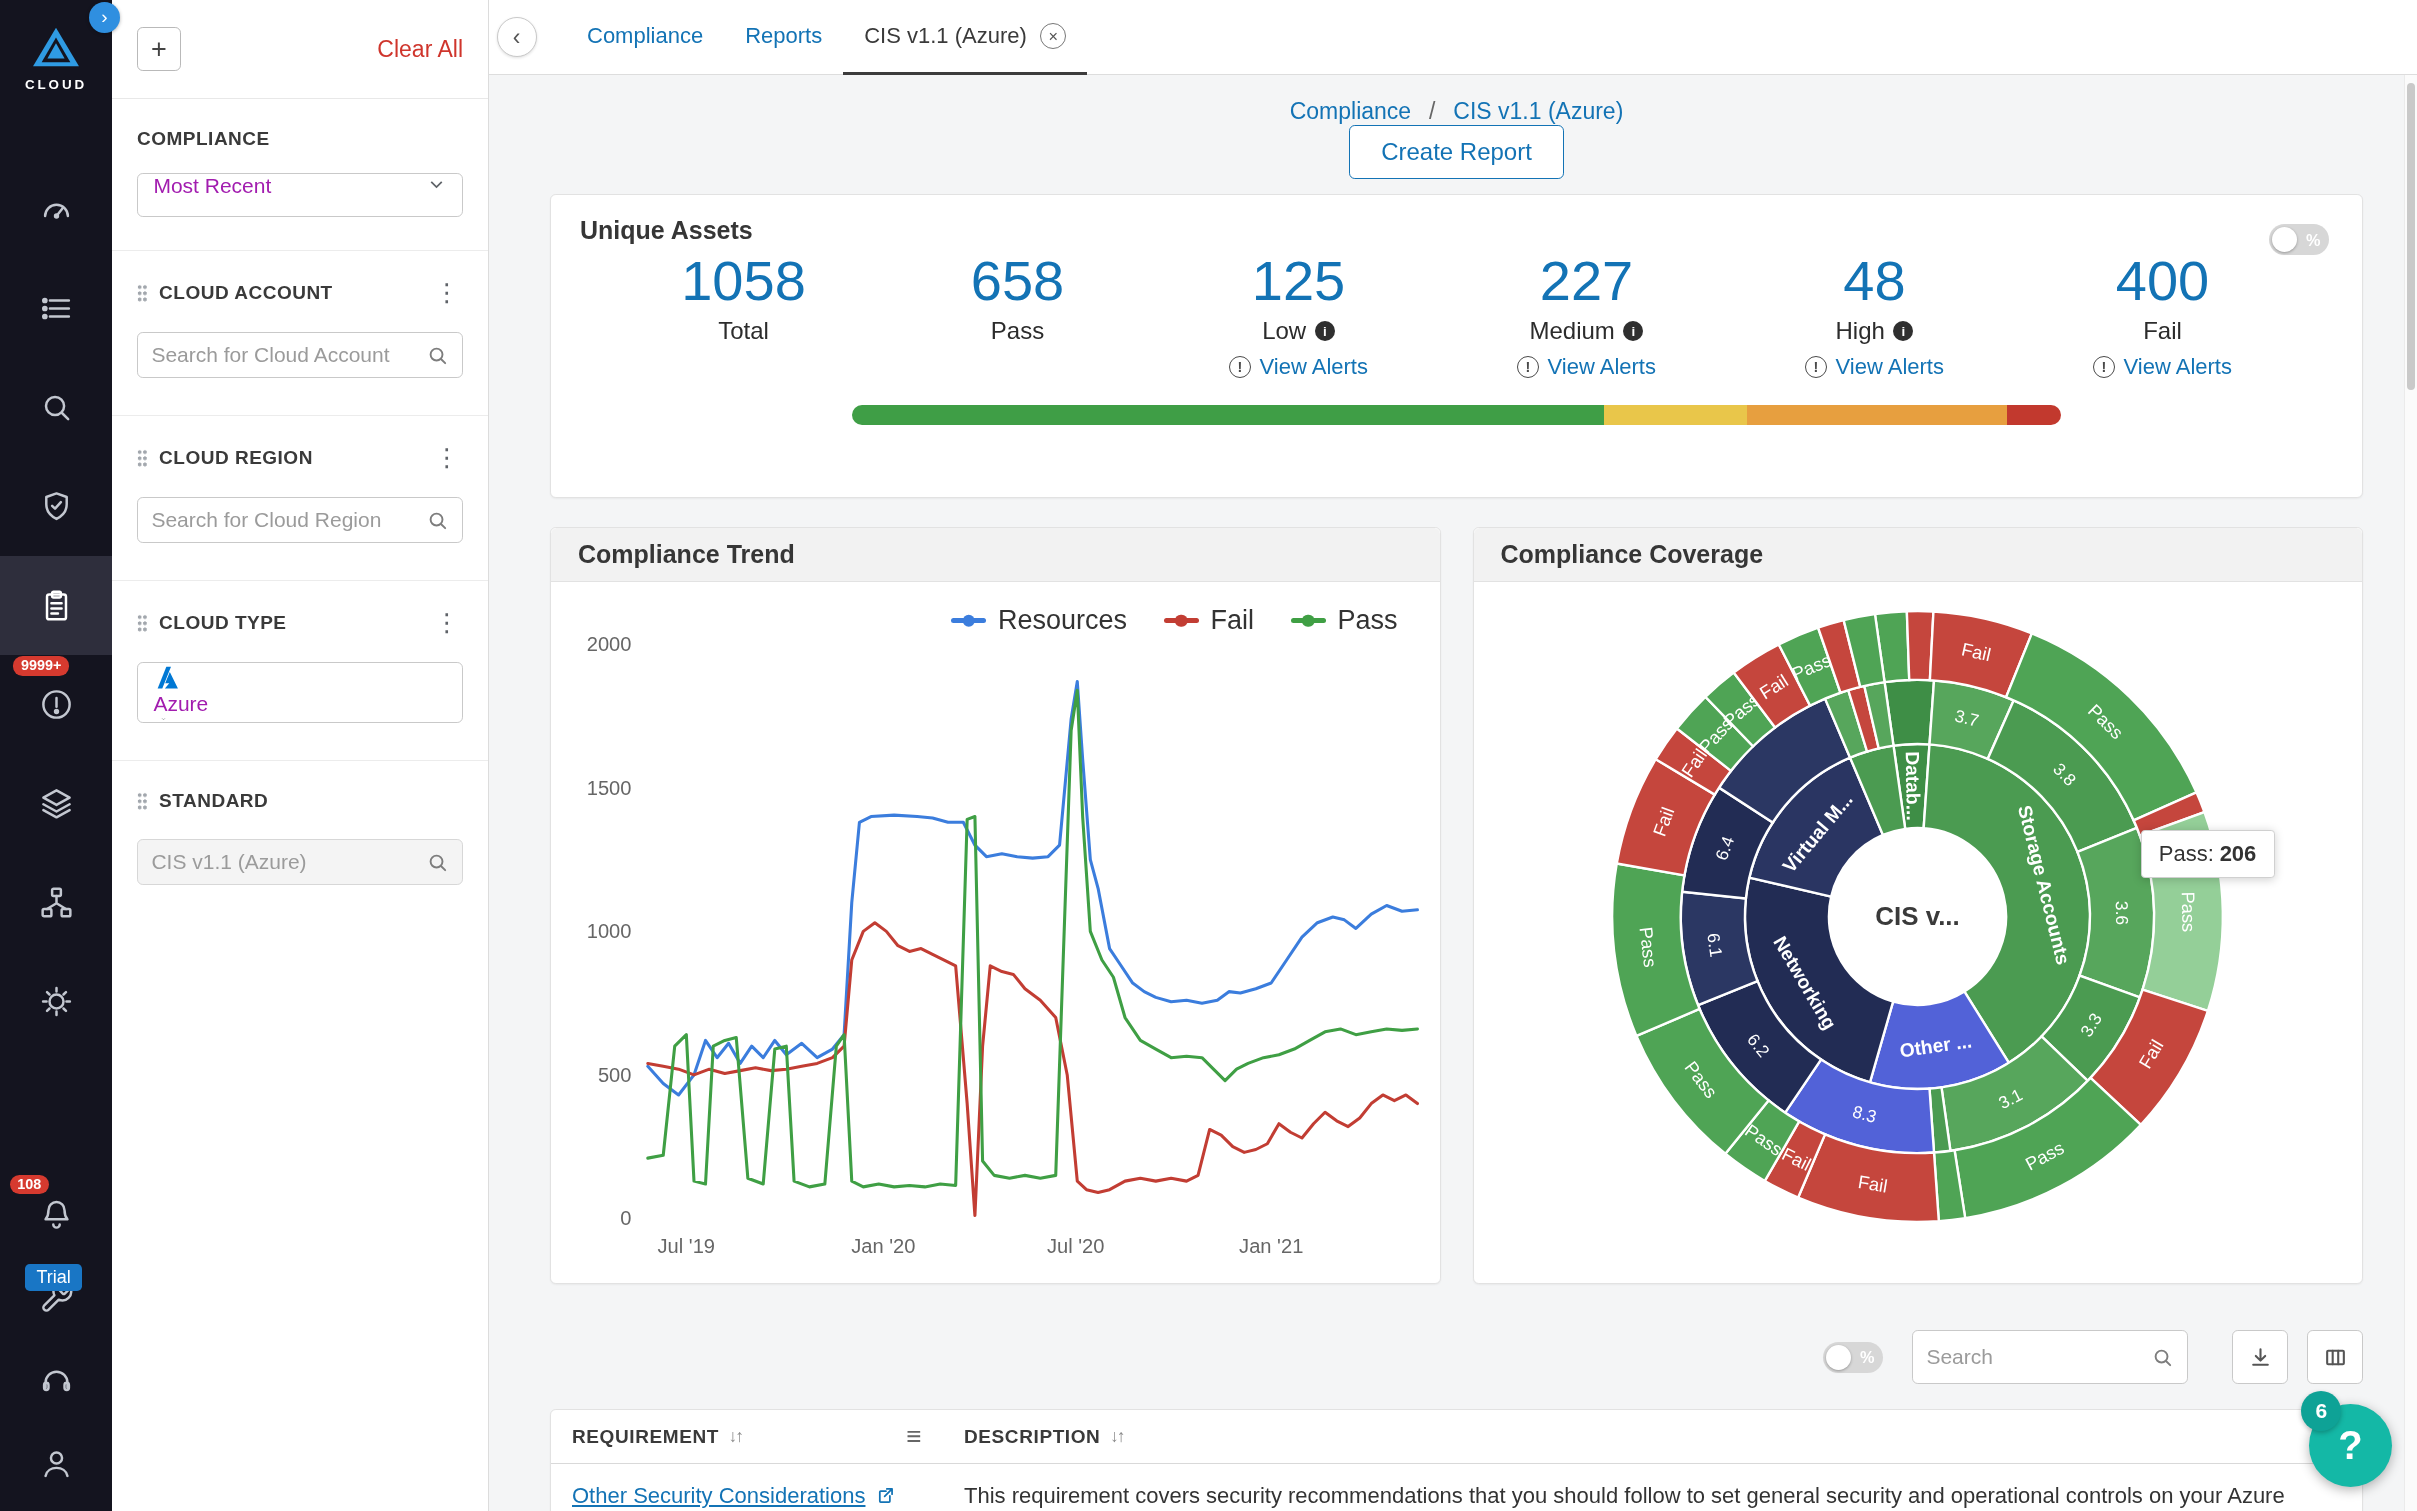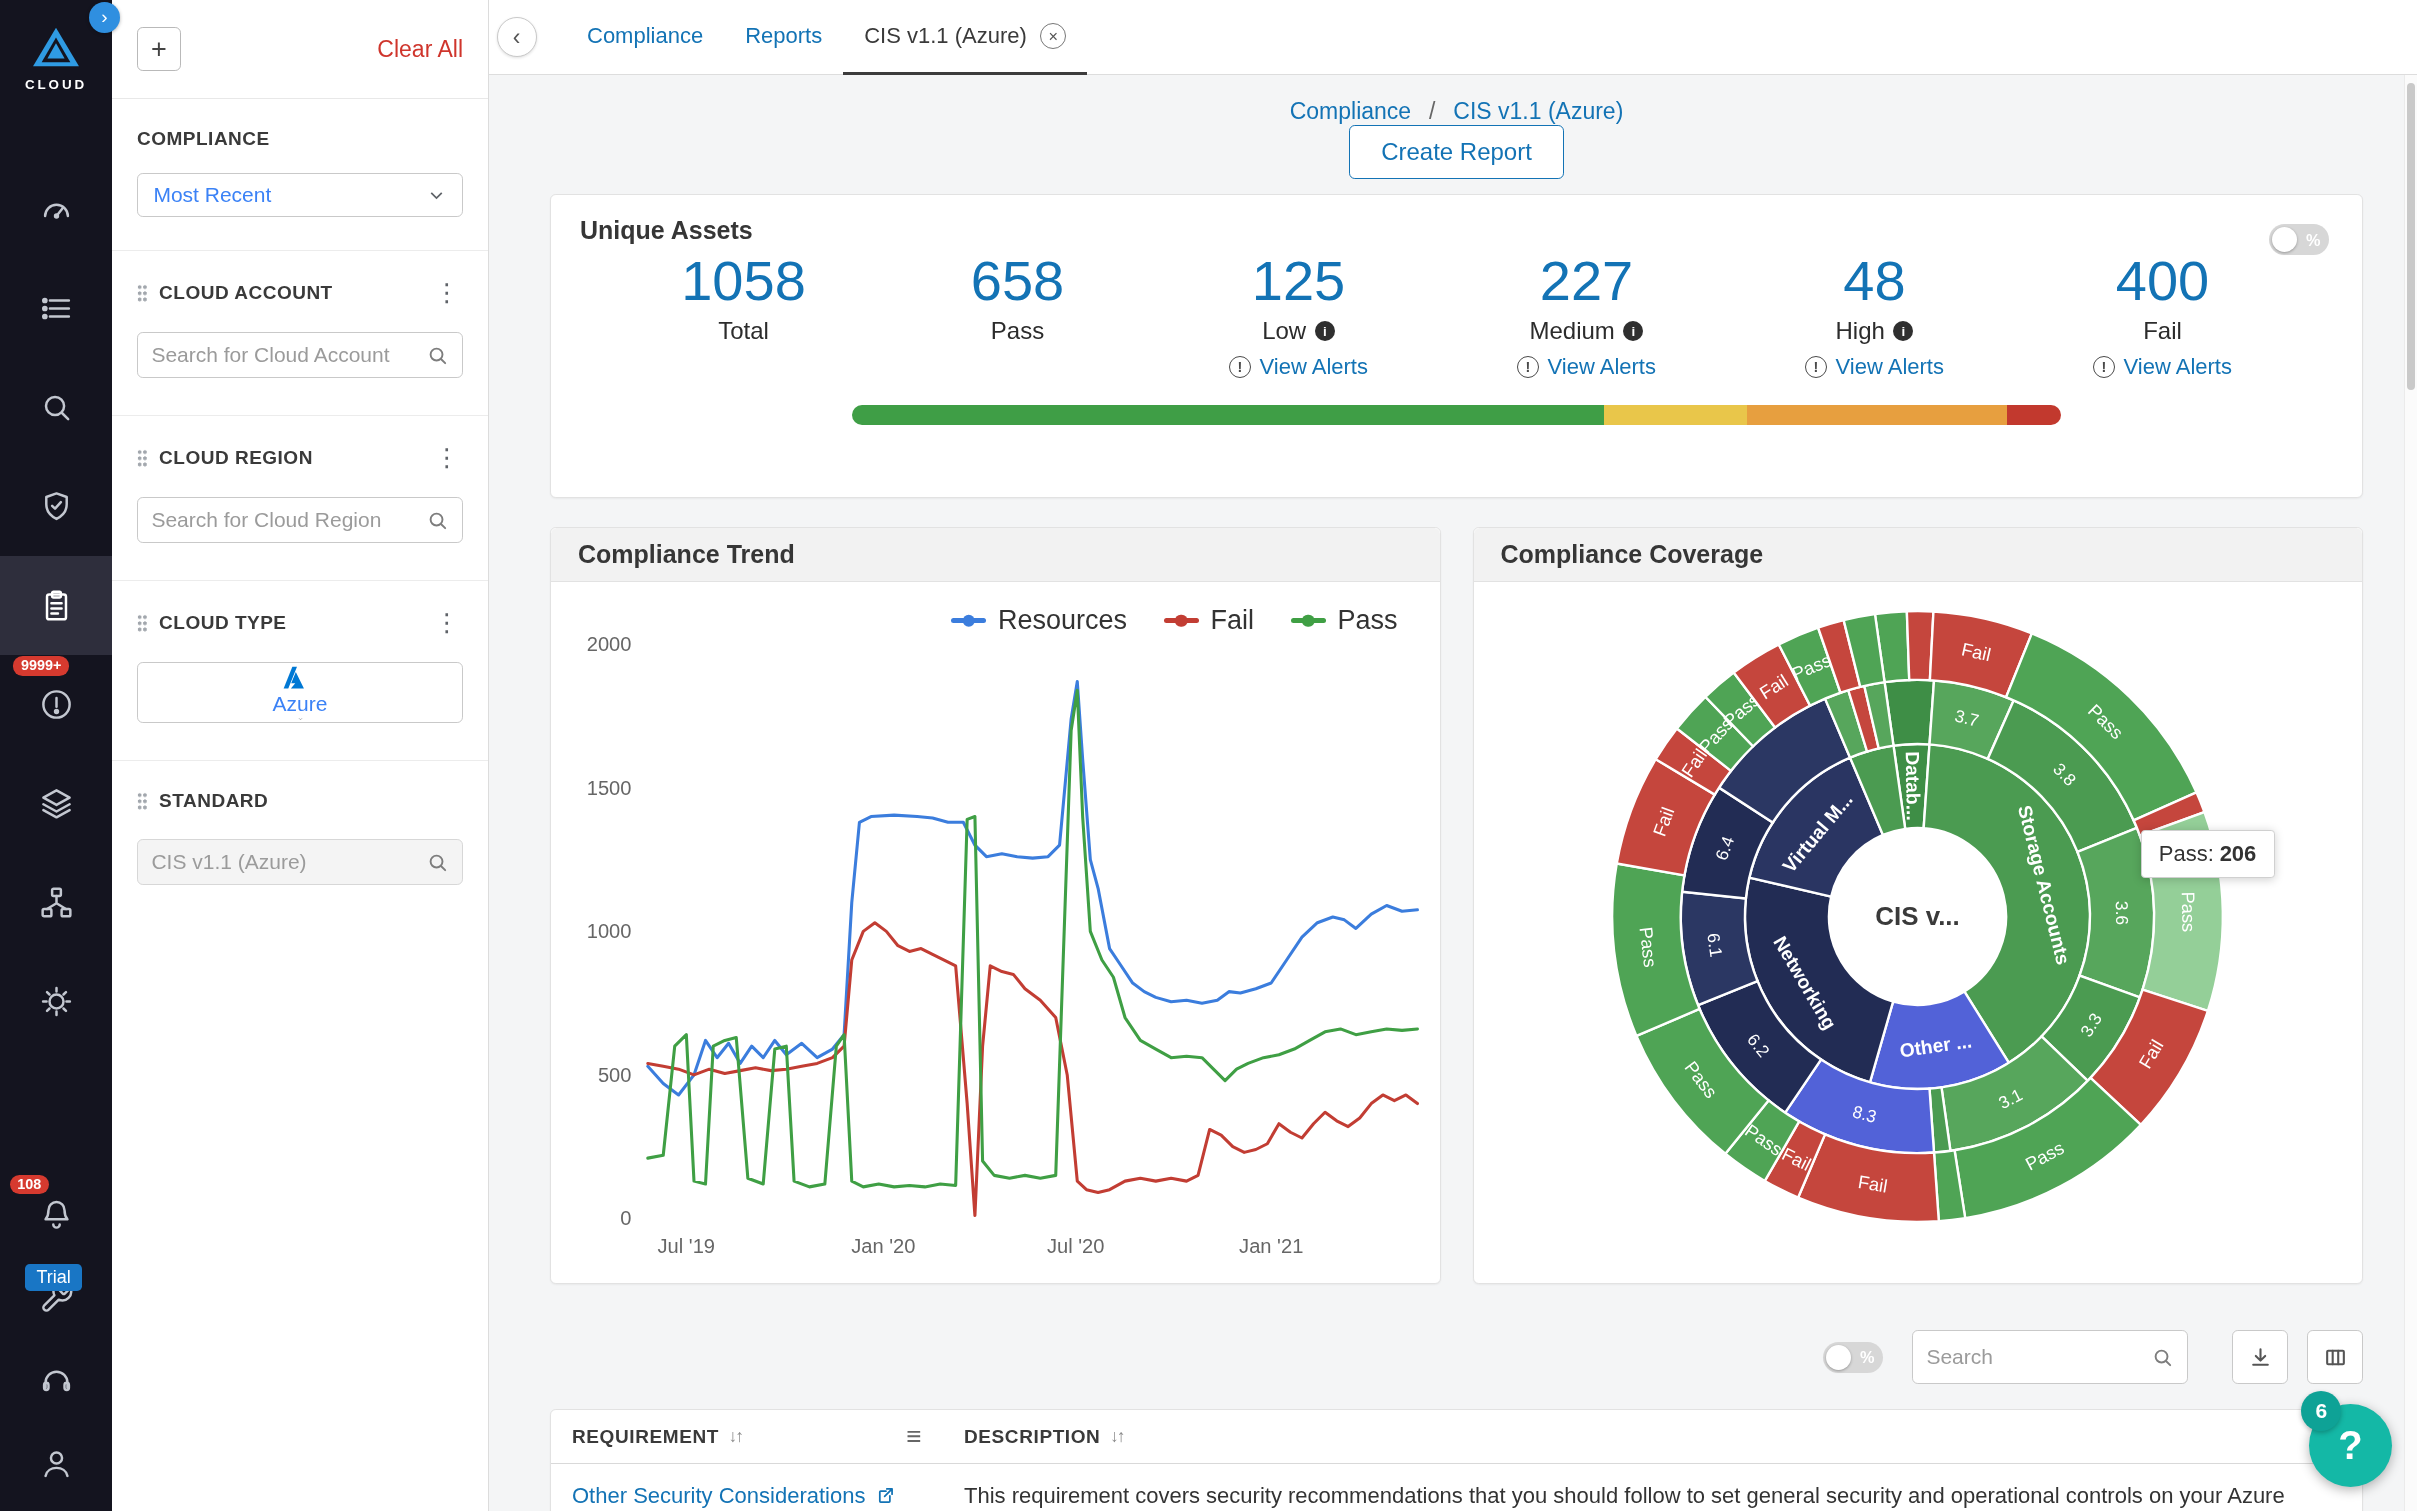--- a/index.html
+++ b/index.html
@@ -30,21 +30,21 @@
   .add-filter { width:44px; height:44px; border:1px solid #b9b9b9; border-radius:5.8px; background:#fff; font-size:27px; color:#444; cursor:pointer; line-height:1; }
   .clear-all { color:#cf352c; font-size:23px; text-decoration:none; cursor:pointer; }
   .fp-body { padding:0 25px; flex:1; }
   .fp-heading { font-size:19px; font-weight:bold; color:#3a3a3a; letter-spacing:0.5px; }
   .fp-block { padding:29px 0 33px; }
   .fp-sec { border-top:1px solid #ececec; margin:0 -25px; padding:29px 25px 37px; }
   .fp-sec-head { display:flex; align-items:center; }
   .drag-dots { width:10.6px; height:18px; background:radial-gradient(circle, #a2a7ad 1.7px, transparent 2px) 0 0 / 5.3px 6.2px; margin-right:11.5px; flex-shrink:0; cursor:grab; }
   .fp-label { font-size:19px; font-weight:bold; color:#3a3a3a; letter-spacing:0.5px; flex:1; }
   .kebab { font-size:25px; color:#5f6368; cursor:pointer; line-height:1; padding:0 3.8px; }
-  .select-box { margin-top:23px; height:44px; border:1px solid #c9c9c9; border-radius:5.8px; display:flex; align-items:center; padding:0 15.4px; font-size:21px; color:#3b82f6; background:#fff; cursor:pointer; }
+  .select-box { margin-top:23px; height:44px; border:1px solid #c9c9c9; border-radius:5.8px; display:flex; align-items:flex-start; padding:0 15.4px; font-size:21px; color:#a21caf; background:#fff; cursor:pointer; }
   .select-box.tall { height:61px; margin-top:27px;flex-direction:column; }
   .select-box .spacer { flex:1; }
   .chev { width:21px; height:21px; stroke:#5f6368; fill:none; stroke-width:2; }
   .search-box { margin-top:27px; height:46px; border:1px solid #c9c9c9; border-radius:5.8px; display:flex; align-items:center; padding:0 13.4px; background:#fff; }
   .search-box input { flex:1; border:none; outline:none; font-size:21px; color:#555; font-family:inherit; background:transparent; min-width:0; }
   .search-box input::placeholder { color:#9b9b9b; }
   .search-box.disabled { background:#f4f4f4; border-color:#d7d7d7; }
   .search-box.disabled input { color:#9b9b9b; }
   .mag { width:23px; height:23px; stroke:#7d7d7d; fill:none; stroke-width:2; stroke-linecap:round; flex-shrink:0; }
   .azure-ic { width:29px; height:29px; margin-right:13.4px; flex-shrink:0; }
@@ -101,21 +101,21 @@
   .tool-btn:first-of-type { margin-left:44px; }
   .tico { width:25px; height:25px; stroke:#555; fill:none; stroke-width:2; stroke-linecap:round; stroke-linejoin:round; }
 
   .req-table { margin-top:25px; border-radius:5.8px 5.8px 0 0; overflow:hidden; }
   .tr-grid { display:grid; grid-template-columns:392px 1fr; }
   .th-row { border-bottom:1px solid #d9d9d9; }
   .th-cell { height:53px; display:flex; align-items:center; padding:0 21px; font-size:19px; font-weight:bold; color:#3a3a3a; letter-spacing:0.6px; }
   .sort-ic { font-size:17.3px; color:#8a8a8a; margin-left:9.6px; letter-spacing:-1.9px; cursor:pointer; }
   .th-menu { margin-left:auto; font-size:26px; color:#666; cursor:pointer; }
   .td-cell { padding:15.4px 21px; font-size:22px; color:#333; line-height:1.45; }
-  .req-link { color:#1373b5; cursor:pointer; display:inline-flex; align-items:center; gap:9.6px; }
+  .req-link { color:#1373b5; text-decoration:underline; cursor:pointer; display:inline-flex; align-items:center; gap:9.6px; }
   .ext-ic { width:21px; height:21px; stroke:#1373b5; fill:none; stroke-width:2; stroke-linecap:round; stroke-linejoin:round; }
 
   .help-fab { position:absolute; left:2309px; top:1404px; width:83px; height:83px; border-radius:50%; background:#14b8a6; color:#fff; font-size:40px; font-weight:bold; display:flex; align-items:center; justify-content:center; box-shadow:0 2.9px 11.5px rgba(0,0,0,.3); cursor:pointer; z-index:40; }
   .help-badge { position:absolute; left:-7.7px; top:-13.4px; width:40px; height:40px; border-radius:50%; background:#0ea296; color:#fff; font-size:21px; font-weight:bold; display:flex; align-items:center; justify-content:center; box-shadow:0 1.9px 5.8px rgba(0,0,0,.25); }
 
   .v-scrollbar { position:absolute; right:0; top:75px; bottom:0; width:13.4px; background:#fbfbfb; border-left:1px solid #ebebeb; z-index:20; }
   .v-thumb { position:absolute; top:7.7px; left:1.9px; width:8.6px; height:307px; background:#c9c9c9; border-radius:4.8px; cursor:pointer; }
 </style>
 </head>
 <body>

